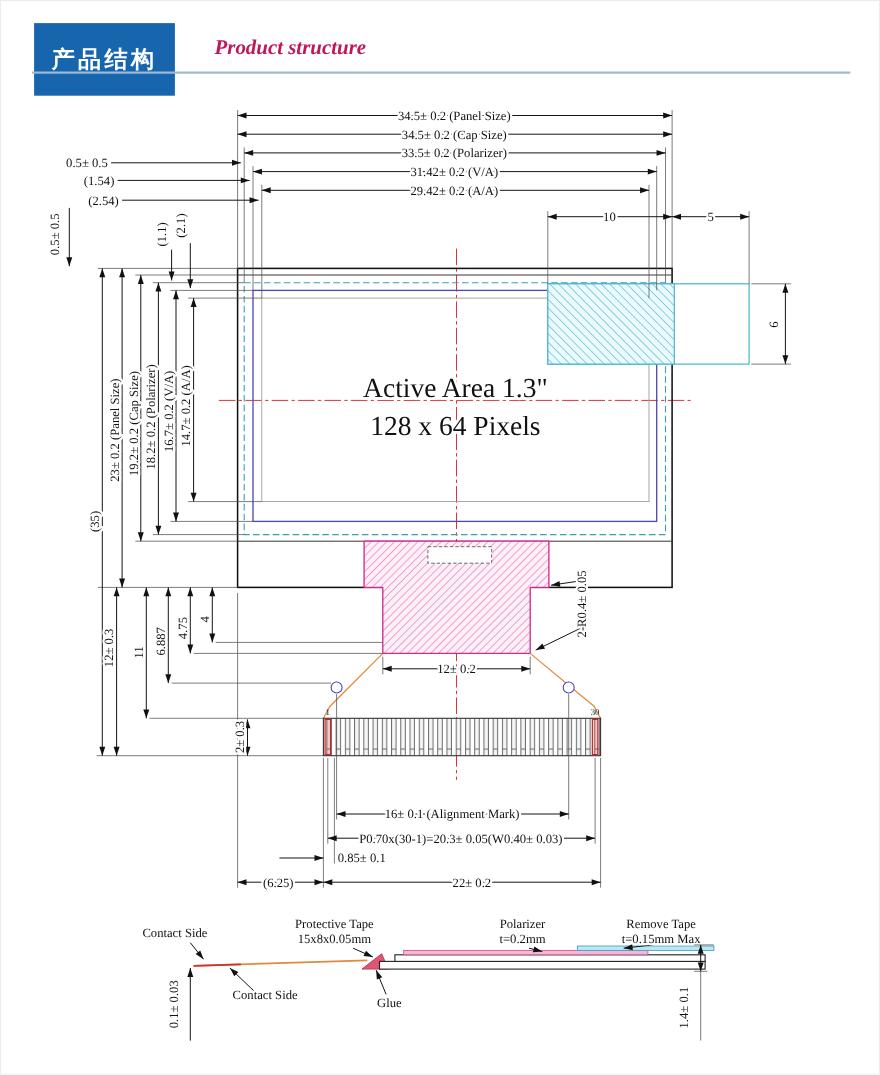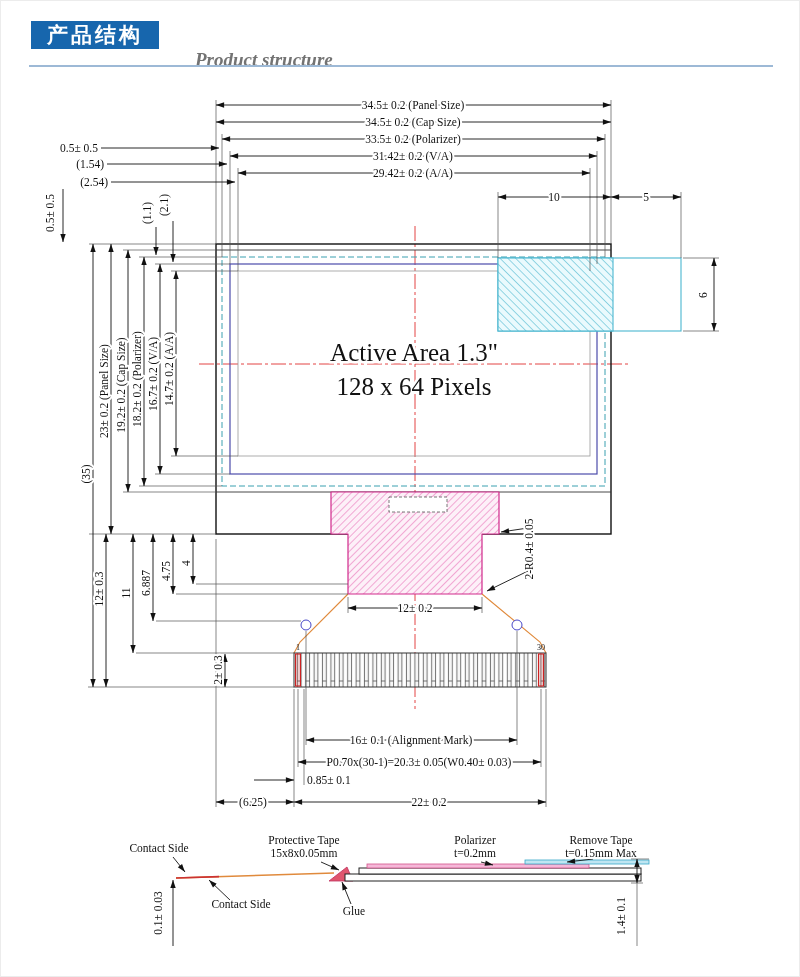--- a/index.html
+++ b/index.html
@@ -3,27 +3,26 @@
 <meta charset="utf-8">
 <style>
   * { margin:0; padding:0; box-sizing:border-box; }
   html,body { background:#fff; }
   body { width:800px; font-family:"Liberation Sans", sans-serif; }
   .page { position:relative; width:800px; height:977px; background:#fff; border:1px solid #ececec; overflow:hidden; }
   .title-cn {
     position:absolute; left:30px; top:20px;
     background:#1766ad; color:#fff;
     font-size:21px; font-weight:bold; letter-spacing:3px;
-    padding:0 16px;
+    padding:19px 16px;
   }
   .title-en {
     position:absolute; left:194px; top:32px;
-    color:#737373; font-size:19px; font-weight:bold; font-style:italic;
+    color:#be185d; font-size:19px; font-weight:bold; font-style:italic;
     font-family:"Liberation Serif", serif;
-    margin-top:16px;
   }
   .rule { position:absolute; left:28px; top:64px; width:744px; height:2px; background:#9db9d6; }
   svg.drawing { position:absolute; left:0; top:0; }
   svg text { font-family:"Liberation Serif", serif; fill:#111; }
   .dt { font-size:11.5px; paint-order:stroke; stroke:#fff; stroke-width:4px; stroke-linejoin:round; }
   .big { font-size:25px; paint-order:stroke; stroke:#fff; stroke-width:5px; stroke-linejoin:round; }
   .pn { font-size:8px; }
   .ext { stroke:#555; stroke-width:0.7; fill:none; }
   .dim { stroke:#111; stroke-width:0.9; fill:none; }
   .cl  { stroke:#e03030; stroke-width:0.9; stroke-dasharray:15 3 3 3; fill:none; }

